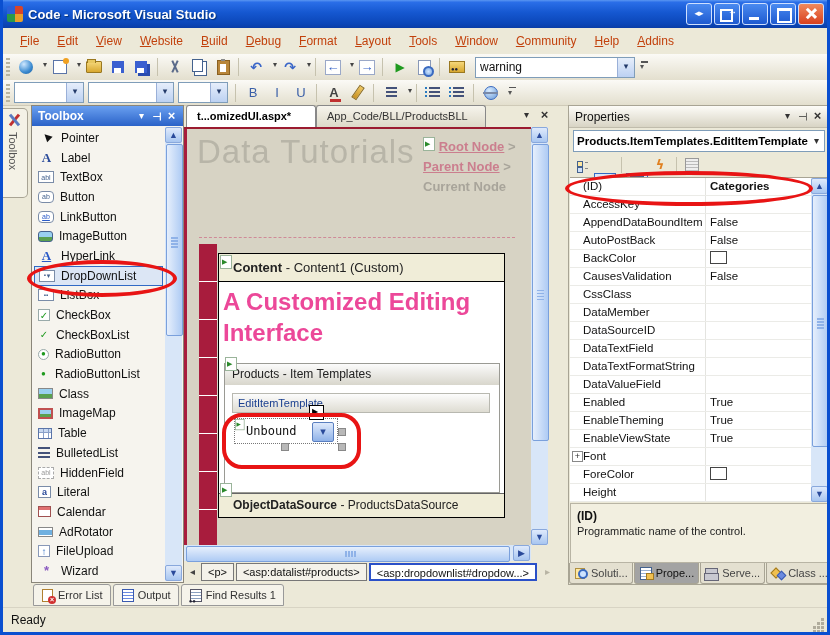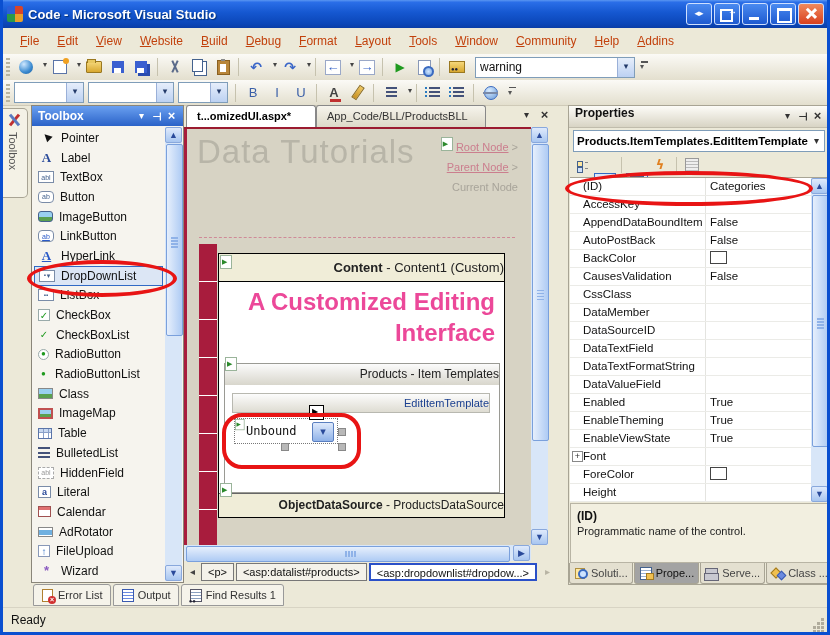--- a/index.html
+++ b/index.html
@@ -143,24 +143,24 @@
   .sc-thumb-h{position:absolute;top:1px;height:14px;border:1px solid #7aa0dc;border-radius:2px;
     background:linear-gradient(180deg,#e6effc,#aecbf4);}
   .sc-thumb-h::after{content:"";position:absolute;top:4px;left:50%;height:6px;width:1.5px;background:#8fb2e8;
     box-shadow:3px 0 0 #8fb2e8,-3px 0 0 #8fb2e8,6px 0 0 #8fb2e8;}
   
   #editor-tabs{position:absolute;left:183px;top:105px;width:370px;height:22px;display:flex;align-items:flex-end;}
   .doc-tab{height:21px;line-height:20px;font-size:11px;padding:0 10px;border:1px solid #888;border-bottom:none;
     border-radius:3px 3px 0 0;background:linear-gradient(180deg,#f6f4ec,#ddd9c8);color:#333;white-space:nowrap;overflow:hidden;}
   .doc-tab.active{background:#fff;font-weight:bold;color:#000;}
   
-  #designer{position:absolute;left:181px;top:127px;width:347px;height:418px;background:#d7d3c4;overflow:hidden;text-align:right;}
+  #designer{position:absolute;left:181px;top:127px;width:347px;height:418px;background:#d7d3c4;overflow:hidden;}
   #designer-topline{position:absolute;left:0;top:0;width:100%;height:2px;background:#9b1b30;}
   #watermark{position:absolute;left:13px;top:6px;font-size:33px;color:#b8b5a8;letter-spacing:1px;}
-  #crumbs{position:absolute;left:239px;top:10px;width:95px;font-size:11px;font-weight:normal;line-height:20px;color:#a8a49a;}
+  #crumbs{position:absolute;left:239px;top:10px;width:95px;font-size:13px;font-weight:bold;line-height:20px;color:#a8a49a;}
   #crumbs a{color:#cb7e8e;text-decoration:underline;}
   .aspglyph{position:absolute;width:10px;height:12px;background:#fff;border:1px solid #9ab49a;z-index:3;}
   .aspglyph::after{content:"▶";position:absolute;left:1px;top:1px;font-size:7px;color:#2c8a2c;line-height:9px;}
   .aspglyph.inline{position:relative;display:inline-block;vertical-align:top;}
   #red-edge{position:absolute;left:0;top:2px;width:3px;height:416px;background:#a81c3d;}
   #maroon-bar{position:absolute;left:15px;top:117px;width:18px;height:301px;background:#a81c3d;
     background-image:repeating-linear-gradient(180deg,transparent 0 37px,#fff 37px 38px);}
   #dashline{position:absolute;left:15px;top:110px;width:316px;border-top:1px dashed #cf8a98;}
   #content-box{position:absolute;left:34px;top:126px;width:287px;height:265px;background:#fff;border:1px solid #000;box-sizing:border-box;}
   #content-header{position:absolute;left:0;top:0;right:0;height:28px;background:#f0edd8;border-bottom:1px solid #000;
@@ -191,21 +191,21 @@
   .tag-arrow::after{content:"◂";position:absolute;inset:0;font-size:10px;line-height:16px;text-align:center;}
   .tag-arrow.right::after{content:"▸";}
   .tag-arrow.disabled{color:#b8b4a4;}
   .tag-btn{height:18px;line-height:16px;font-size:11px;padding:0 6px;margin-right:2px;background:#f4f2ea;
     border:1px solid #777;color:#111;box-sizing:border-box;white-space:nowrap;}
   .tag-btn.selected{border:2px solid #2a50c8;background:#fff;}
   
   #props{position:absolute;left:565px;top:105px;width:262px;height:480px;background:#ece9d8;
     border:1px solid #a8a494;box-sizing:border-box;}
   #props-header{height:21px;background:linear-gradient(180deg,#fdfcf8,#d8d4c4);border-bottom:1px solid #c0bcac;
-    display:flex;font-size:12px;color:#111;padding-left:6px;font-weight:bold;}
+    display:flex;align-items:center;font-size:12px;color:#111;padding-left:6px;}
   #props-combo{position:absolute;left:4px;top:24px;right:4px;height:20px;background:#fff;border:1px solid #7f9db9;
     display:flex;align-items:center;font-size:11.5px;font-weight:bold;overflow:hidden;white-space:nowrap;}
   #props-combo .val{padding-left:3px;flex:1;overflow:hidden;}
   #props-toolbar{position:absolute;left:2px;top:47px;right:2px;height:24px;display:flex;align-items:center;}
   .p-btn{width:22px;height:20px;display:flex;align-items:center;justify-content:center;position:relative;margin-right:1px;box-sizing:border-box;}
   .p-btn.pressed{border:1px solid #316ac5;background:#dce8f8;margin-top:36px;}
   .p-sep{width:1px;height:16px;background:#c6c2ae;margin:0 4px;}
   [data-name="categorized-icon"]{width:11px;height:11px;position:relative;}
   [data-name="categorized-icon"]::before{content:"";position:absolute;left:0;top:1px;width:4px;height:4px;border:1px solid #44628e;background:#ffe8a0;box-shadow:0 6px 0 -1px #cfe0f8,0 6px 0 0 #44628e;}
   [data-name="categorized-icon"]::after{content:"";position:absolute;left:8px;top:2px;width:3px;height:1.5px;background:#888;box-shadow:0 6px 0 #888;}
@@ -214,21 +214,21 @@
     repeating-linear-gradient(180deg,#fff 0 2px,#9ab0d0 2px 3px);}
   [data-name="property-pages-icon"]{border-color:#999;background:repeating-linear-gradient(180deg,#eee 0 2px,#bbb 2px 3px);}
   [data-name="events-icon"]{color:#e08020;font-weight:bold;font-size:13px;font-family:"DejaVu Sans",sans-serif;}
   #pgrid{position:absolute;left:1px;top:71px;width:244px;height:324px;background:#fff;overflow:hidden;border-top:1px solid #a8a494;}
   .prow{height:17px;display:flex;align-items:center;border-bottom:1px solid #ebebe7;font-size:11.5px;position:relative;}
   .pexp{width:13px;height:17px;flex:none;position:relative;}
   .prow.expand .pexp::before{content:"+";position:absolute;left:2px;top:3px;width:9px;height:9px;border:1px solid #888;background:#fff;
     font-size:9px;line-height:9px;text-align:center;color:#333;}
   .pname{width:122px;flex:none;overflow:hidden;white-space:nowrap;color:#111;border-right:1px solid #e4e4e0;height:17px;line-height:17px;}
   .pval{flex:1;padding-left:4px;overflow:hidden;white-space:nowrap;color:#111;height:17px;line-height:17px;}
-  .prow.bold-value .pval{font-weight:normal;}
+  .prow.bold-value .pval{font-weight:bold;}
   .prow.swatch .pval::before{content:"";display:inline-block;width:15px;height:11px;border:1px solid #444;background:#fff;vertical-align:-2px;}
   #pgrid-scroll{position:absolute;right:1px;top:71px;width:17px;height:324px;background:#d8e6f8;border-top:1px solid #a8a494;}
   #props-desc{position:absolute;left:1px;right:1px;top:397px;height:60px;background:#f2efe0;border:1px solid #b8b4a4;box-sizing:border-box;}
   #props-desc .dtitle{font-size:12px;font-weight:bold;color:#111;margin:5px 0 2px 6px;}
   #props-desc .dtext{font-size:11px;color:#222;margin-left:6px;}
   #props-tabs{position:absolute;left:0px;bottom:0px;height:21px;display:flex;align-items:flex-start;}
   .p-tab{height:20px;display:flex;align-items:center;font-size:11px;color:#444;padding:0 4px;border:1px solid #a8a494;border-top:none;
     border-radius:0 0 3px 3px;background:#e4e0d0;margin-right:1px;white-space:nowrap;}
   .p-tab.active{background:#a3a3a3;color:#111;}
   .p-tab .pt-ic{width:14px;height:12px;margin-right:3px;position:relative;}
@@ -429,26 +429,26 @@
         </div>
         <div class="tb-item" data-name="toolbox-item">
           <span class="tb-icon g-box" data-name="textbox-icon">abl</span>
           <span class="tb-label" data-name="toolbox-item-label">TextBox</span>
         </div>
         <div class="tb-item" data-name="toolbox-item">
           <span class="tb-icon g-box g-round" data-name="button-icon">ab</span>
           <span class="tb-label" data-name="toolbox-item-label">Button</span>
         </div>
         <div class="tb-item" data-name="toolbox-item">
+          <span class="tb-icon g-box g-round g-link" data-name="linkbutton-icon">ab</span>
+          <span class="tb-label" data-name="toolbox-item-label">LinkButton</span>
+        </div>
+        <div class="tb-item" data-name="toolbox-item">
           <span class="tb-icon g-picbox" data-name="imagebutton-icon"></span>
           <span class="tb-label" data-name="toolbox-item-label">ImageButton</span>
-        </div>
-        <div class="tb-item" data-name="toolbox-item">
-          <span class="tb-icon g-box g-round g-link" data-name="linkbutton-icon">ab</span>
-          <span class="tb-label" data-name="toolbox-item-label">LinkButton</span>
         </div>
         <div class="tb-item" data-name="toolbox-item">
           <span class="tb-icon" data-name="hyperlink-icon2">A</span>
           <span class="tb-label" data-name="toolbox-item-label">HyperLink</span>
         </div>
         <div class="tb-item selected" data-name="toolbox-item">
           <span class="tb-icon g-combo" data-name="dropdownlist-icon">▪</span>
           <span class="tb-label" data-name="toolbox-item-label">DropDownList</span>
         </div>
         <div class="tb-item" data-name="toolbox-item">

